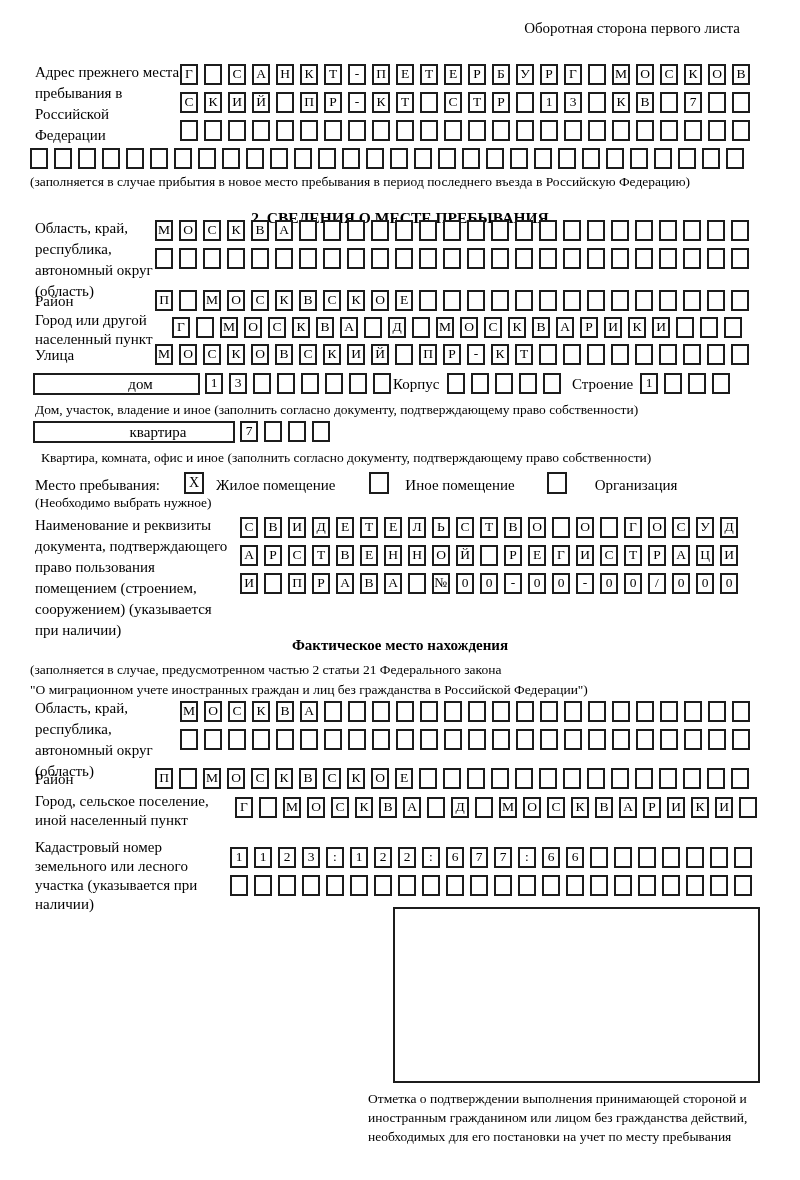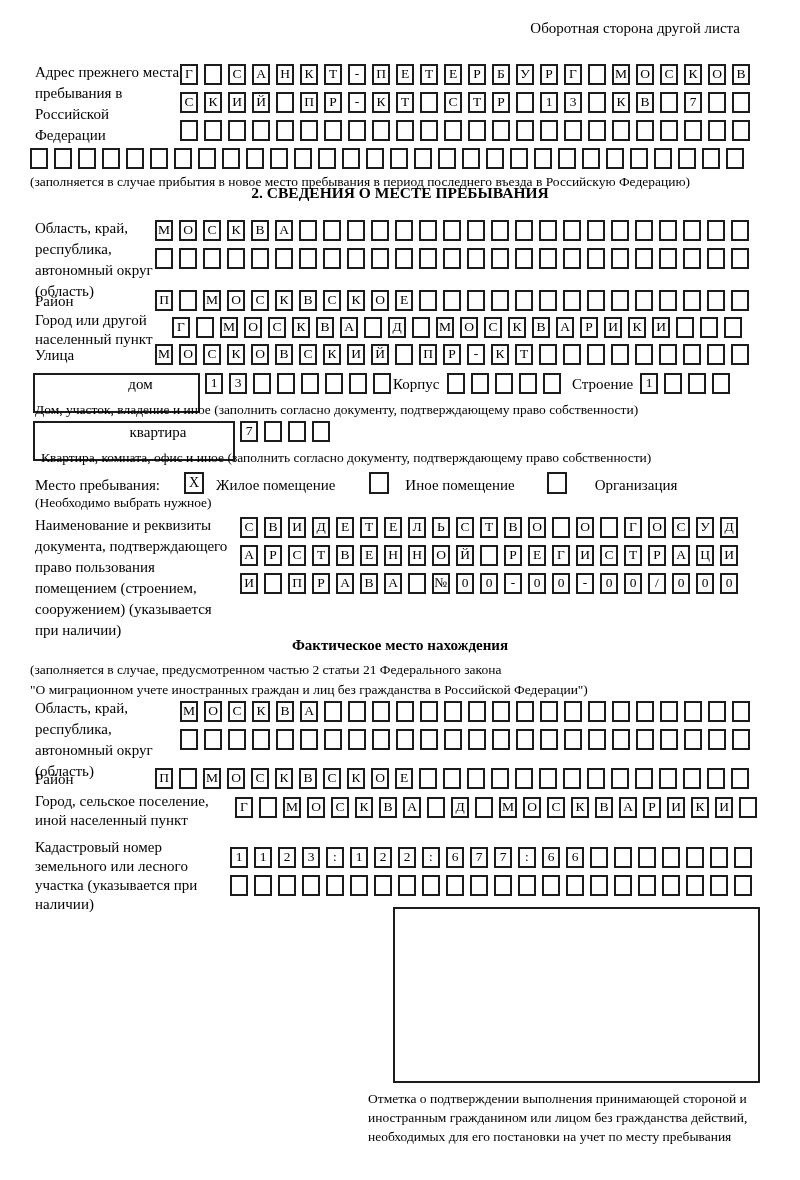--- a/index.html
+++ b/index.html
@@ -12,44 +12,44 @@
   .lbl { font-size:15px; line-height:21px; }
   .cap { font-size:13.5px; line-height:18px; }
   .title { font-size:15.5px; font-weight:bold; text-align:center; }
   .boxrow { white-space:nowrap; height:22px; }
   .cbox {
     display:inline-block; box-sizing:border-box; width:18px; height:21px;
     border:2px solid #1c1c1c; margin-right:6px; text-align:center;
     font-size:13.5px; line-height:16px; vertical-align:top; background:#fff;
   }
   .namedbox {
-    box-sizing:border-box; border:2px solid #1c1c1c; height:40px;
+    box-sizing:border-box; border:2px solid #1c1c1c; height:22px;
     text-align:center; font-size:15px; line-height:18px; display:inline-block;
     vertical-align:top; background:#fff;padding-left:48px;
   }
   .checkrow { display:flex; align-items:flex-end; font-size:15px; }
   .checkrow .cbox { width:20px; height:22px; line-height:17px; font-size:14px; }
   .stampbox { box-sizing:border-box; border:2px solid #1c1c1c; background:#fff; }
   .ctr { text-align:left; }
 </style>
 </head>
 <body>
 
 <div class="page">
 
-  <div class="abs lbl" style="top:18px; right:60px;">Оборотная сторона другой листа</div>
+  <div class="abs lbl" style="top:18px; right:60px;">Оборотная сторона первого листа</div>
 
   <div class="abs lbl" style="left:35px; top:62px; width:145px;">Адрес прежнего места пребывания в Российской Федерации</div>
   <div class="abs boxrow" style="left:180px; top:64px;"><span class="cbox">Г</span><span class="cbox"></span><span class="cbox">С</span><span class="cbox">А</span><span class="cbox">Н</span><span class="cbox">К</span><span class="cbox">Т</span><span class="cbox">-</span><span class="cbox">П</span><span class="cbox">Е</span><span class="cbox">Т</span><span class="cbox">Е</span><span class="cbox">Р</span><span class="cbox">Б</span><span class="cbox">У</span><span class="cbox">Р</span><span class="cbox">Г</span><span class="cbox"></span><span class="cbox">М</span><span class="cbox">О</span><span class="cbox">С</span><span class="cbox">К</span><span class="cbox">О</span><span class="cbox">В</span></div>
   <div class="abs boxrow" style="left:180px; top:92px;"><span class="cbox">С</span><span class="cbox">К</span><span class="cbox">И</span><span class="cbox">Й</span><span class="cbox"></span><span class="cbox">П</span><span class="cbox">Р</span><span class="cbox">-</span><span class="cbox">К</span><span class="cbox">Т</span><span class="cbox"></span><span class="cbox">С</span><span class="cbox">Т</span><span class="cbox">Р</span><span class="cbox"></span><span class="cbox">1</span><span class="cbox">3</span><span class="cbox"></span><span class="cbox">К</span><span class="cbox">В</span><span class="cbox"></span><span class="cbox">7</span><span class="cbox"></span><span class="cbox"></span></div>
   <div class="abs boxrow" style="left:180px; top:120px;"><span class="cbox"></span><span class="cbox"></span><span class="cbox"></span><span class="cbox"></span><span class="cbox"></span><span class="cbox"></span><span class="cbox"></span><span class="cbox"></span><span class="cbox"></span><span class="cbox"></span><span class="cbox"></span><span class="cbox"></span><span class="cbox"></span><span class="cbox"></span><span class="cbox"></span><span class="cbox"></span><span class="cbox"></span><span class="cbox"></span><span class="cbox"></span><span class="cbox"></span><span class="cbox"></span><span class="cbox"></span><span class="cbox"></span><span class="cbox"></span></div>
   <div class="abs boxrow" style="left:30px;  top:148px;"><span class="cbox"></span><span class="cbox"></span><span class="cbox"></span><span class="cbox"></span><span class="cbox"></span><span class="cbox"></span><span class="cbox"></span><span class="cbox"></span><span class="cbox"></span><span class="cbox"></span><span class="cbox"></span><span class="cbox"></span><span class="cbox"></span><span class="cbox"></span><span class="cbox"></span><span class="cbox"></span><span class="cbox"></span><span class="cbox"></span><span class="cbox"></span><span class="cbox"></span><span class="cbox"></span><span class="cbox"></span><span class="cbox"></span><span class="cbox"></span><span class="cbox"></span><span class="cbox"></span><span class="cbox"></span><span class="cbox"></span><span class="cbox"></span><span class="cbox"></span></div>
   <div class="abs cap ctr" style="left:30px; top:173px; width:740px;">(заполняется в случае прибытия в новое место пребывания в период последнего въезда в Российскую Федерацию)</div>
 
-  <div class="abs title" style="left:0; top:184px; width:800px;">2. СВЕДЕНИЯ О МЕСТЕ ПРЕБЫВАНИЯ</div>
+  <div class="abs title" style="left:0; top:209px; width:800px;">2. СВЕДЕНИЯ О МЕСТЕ ПРЕБЫВАНИЯ</div>
 
   <div class="abs lbl" style="left:35px; top:218px; width:122px;">Область, край, республика, автономный округ (область)</div>
   <div class="abs boxrow" style="left:155px; top:220px;"><span class="cbox">М</span><span class="cbox">О</span><span class="cbox">С</span><span class="cbox">К</span><span class="cbox">В</span><span class="cbox">А</span><span class="cbox"></span><span class="cbox"></span><span class="cbox"></span><span class="cbox"></span><span class="cbox"></span><span class="cbox"></span><span class="cbox"></span><span class="cbox"></span><span class="cbox"></span><span class="cbox"></span><span class="cbox"></span><span class="cbox"></span><span class="cbox"></span><span class="cbox"></span><span class="cbox"></span><span class="cbox"></span><span class="cbox"></span><span class="cbox"></span><span class="cbox"></span></div>
   <div class="abs boxrow" style="left:155px; top:248px;"><span class="cbox"></span><span class="cbox"></span><span class="cbox"></span><span class="cbox"></span><span class="cbox"></span><span class="cbox"></span><span class="cbox"></span><span class="cbox"></span><span class="cbox"></span><span class="cbox"></span><span class="cbox"></span><span class="cbox"></span><span class="cbox"></span><span class="cbox"></span><span class="cbox"></span><span class="cbox"></span><span class="cbox"></span><span class="cbox"></span><span class="cbox"></span><span class="cbox"></span><span class="cbox"></span><span class="cbox"></span><span class="cbox"></span><span class="cbox"></span><span class="cbox"></span></div>
 
   <div class="abs lbl" style="left:35px; top:291px;">Район</div>
   <div class="abs boxrow" style="left:155px; top:290px;"><span class="cbox">П</span><span class="cbox"></span><span class="cbox">М</span><span class="cbox">О</span><span class="cbox">С</span><span class="cbox">К</span><span class="cbox">В</span><span class="cbox">С</span><span class="cbox">К</span><span class="cbox">О</span><span class="cbox">Е</span><span class="cbox"></span><span class="cbox"></span><span class="cbox"></span><span class="cbox"></span><span class="cbox"></span><span class="cbox"></span><span class="cbox"></span><span class="cbox"></span><span class="cbox"></span><span class="cbox"></span><span class="cbox"></span><span class="cbox"></span><span class="cbox"></span><span class="cbox"></span></div>
 
   <div class="abs lbl" style="left:35px; top:311px; width:140px; line-height:19px;">Город или другой населенный пункт</div>
   <div class="abs boxrow" style="left:172px; top:317px;"><span class="cbox">Г</span><span class="cbox"></span><span class="cbox">М</span><span class="cbox">О</span><span class="cbox">С</span><span class="cbox">К</span><span class="cbox">В</span><span class="cbox">А</span><span class="cbox"></span><span class="cbox">Д</span><span class="cbox"></span><span class="cbox">М</span><span class="cbox">О</span><span class="cbox">С</span><span class="cbox">К</span><span class="cbox">В</span><span class="cbox">А</span><span class="cbox">Р</span><span class="cbox">И</span><span class="cbox">К</span><span class="cbox">И</span><span class="cbox"></span><span class="cbox"></span><span class="cbox"></span></div>

